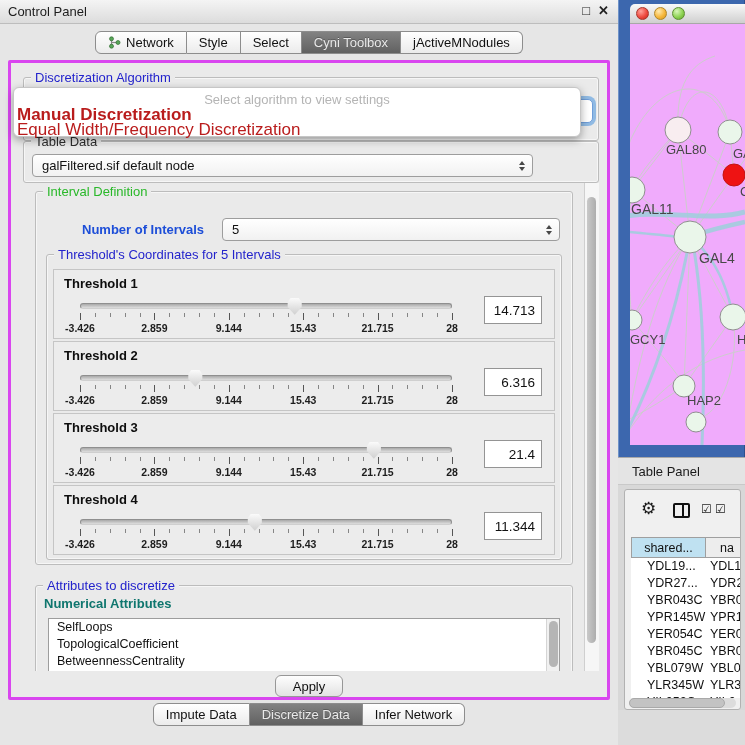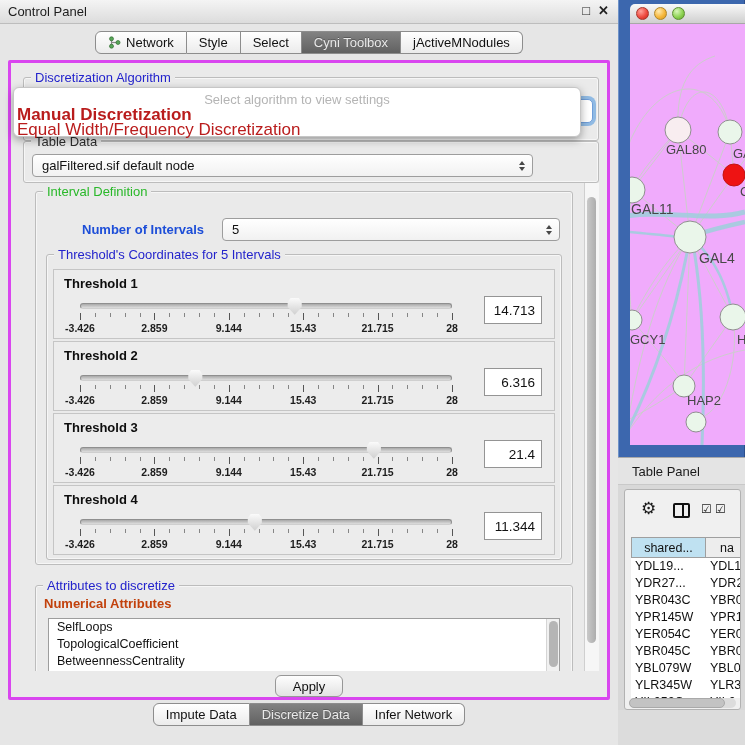--- a/index.html
+++ b/index.html
@@ -80,21 +80,21 @@
   .ticksrow{position:absolute;left:26px;top:43px;width:372px;height:24px;}
   .tick{position:absolute;top:0;width:1px;background:#858585;height:4px;}
   .tick.major{height:7px;background:#555;}
   .ticklabel{position:absolute;top:9px;transform:translateX(-50%);font-size:10.5px;font-weight:bold;
     color:#1d1d1d;white-space:nowrap;}
   .valbox{position:absolute;right:12px;top:26px;width:58px;height:28px;background:#fff;
     border:1px solid #949494;font-size:13.5px;color:#111;display:flex;align-items:center;
     justify-content:flex-end;padding-right:6px;}
   
   .attr-group{left:18px;top:402px;width:538px;height:130px;}
-  .list-title{position:absolute;left:8px;top:10px;font-size:13px;font-weight:bold;color:#c2410c;}
+  .list-title{position:absolute;left:8px;top:10px;font-size:13px;font-weight:bold;color:#0f766e;}
   .listbox{position:absolute;left:12px;top:32px;width:512px;height:92px;background:#fff;
     border:1px solid #9d9d9d;overflow:hidden;}
   .litem{padding-left:8px;font-size:12.5px;line-height:17px;color:#111;white-space:nowrap;}
   .lscroll{position:absolute;right:0;top:0;width:13px;height:100%;background:#f1f1f1;border-left:1px solid #d5d5d5;}
   .lthumb{position:absolute;left:2px;top:2px;width:9px;height:46px;border-radius:5px;background:#b5b5b5;}
   
   .apply-row{position:absolute;left:0;top:612px;width:100%;display:flex;justify-content:center;}
   .apply-btn{min-width:68px;height:22px;border:1px solid #979797;border-radius:6px;
     background:linear-gradient(#fefefe,#e2e2e2);font-size:13px;color:#111;
     display:flex;align-items:center;justify-content:center;padding:0 14px;}
@@ -122,21 +122,21 @@
   .thead{position:absolute;left:6px;top:47px;width:200px;height:21px;display:flex;}
   .hcell{height:21px;border:1px solid #9f9f9f;border-left:none;background:#ededed;font-size:12.5px;
     color:#111;display:flex;align-items:center;justify-content:center;}
   .hcell:first-child{border-left:1px solid #9f9f9f;}
   .hcell.sel{background:#bfe1f1;}
   .hcell.col1{width:75px;}
   .hcell.col2{width:70px;justify-content:flex-start;padding-left:14px;}
   .trows{position:absolute;left:6px;top:68px;width:200px;height:140px;background:#fff;overflow:hidden;}
   .trow{display:flex;height:17px;}
   .tcell{font-size:12.5px;color:#111;line-height:17px;white-space:nowrap;overflow:hidden;}
-  .tcell.c1{width:75px;padding-left:4px;}
+  .tcell.c1{width:75px;padding-left:16px;}
   .tcell.c2{width:70px;padding-left:4px;}
   .hscroll{position:absolute;left:4px;top:208px;width:107px;height:10px;border-radius:5px;background:#dcdcdc;}
   .hthumb{position:absolute;left:0;top:0;width:96px;height:10px;border-radius:5px;background:#c3c3c3;border:1px solid #a9a9a9;}
   .right-footer{position:absolute;left:618px;top:710px;width:127px;height:35px;background:#dcdcdc;}
 </style>
 </head>
 <body>
 
 <div class="cp-window">
   <div class="titlebar">

